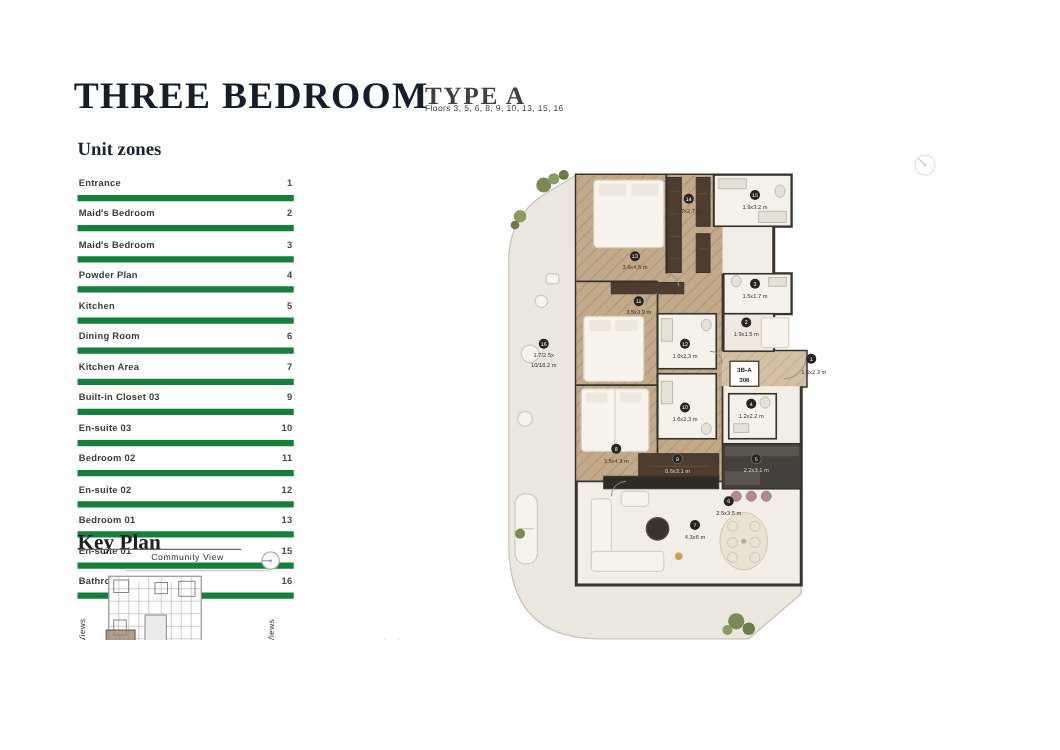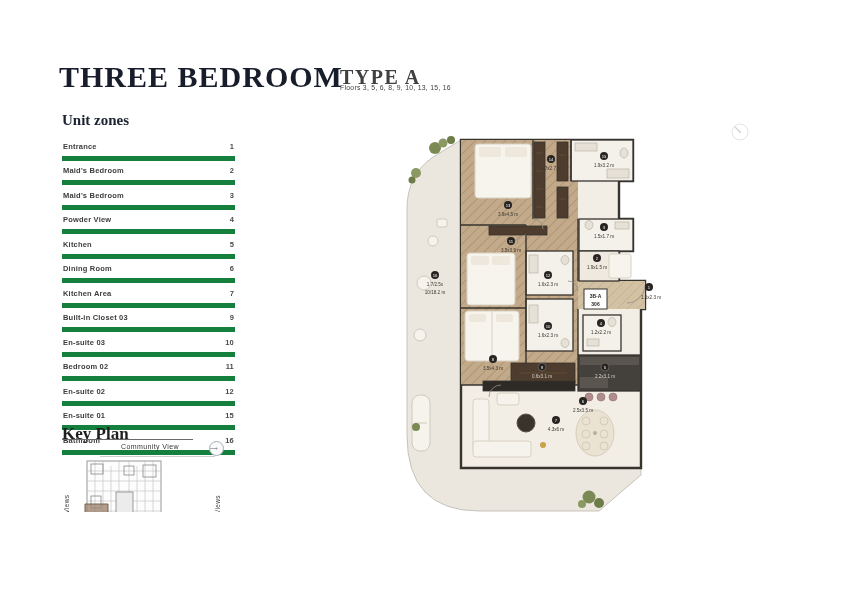--- a/index.html
+++ b/index.html
@@ -61,21 +61,21 @@
       </div>
     <div class="uz-row">
         <span>Maid's Bedroom</span>
         <span class="uz-num">2</span>
       </div>
     <div class="uz-row">
         <span>Maid's Bedroom</span>
         <span class="uz-num">3</span>
       </div>
     <div class="uz-row">
-        <span>Powder View</span>
+        <span>Powder Plan</span>
         <span class="uz-num">4</span>
       </div>
     <div class="uz-row">
         <span>Kitchen</span>
         <span class="uz-num">5</span>
       </div>
     <div class="uz-row">
         <span>Dining Room</span>
         <span class="uz-num">6</span>
       </div>
@@ -91,20 +91,24 @@
         <span>En-suite 03</span>
         <span class="uz-num">10</span>
       </div>
     <div class="uz-row">
         <span>Bedroom 02</span>
         <span class="uz-num">11</span>
       </div>
     <div class="uz-row">
         <span>En-suite 02</span>
         <span class="uz-num">12</span>
+      </div>
+    <div class="uz-row">
+        <span>Bedroom 01</span>
+        <span class="uz-num">13</span>
       </div>
     <div class="uz-row">
         <span>En-suite 01</span>
         <span class="uz-num">15</span>
       </div>
     <div class="uz-row">
         <span>Bathroom</span>
         <span class="uz-num">16</span>
       </div>
   </div>

